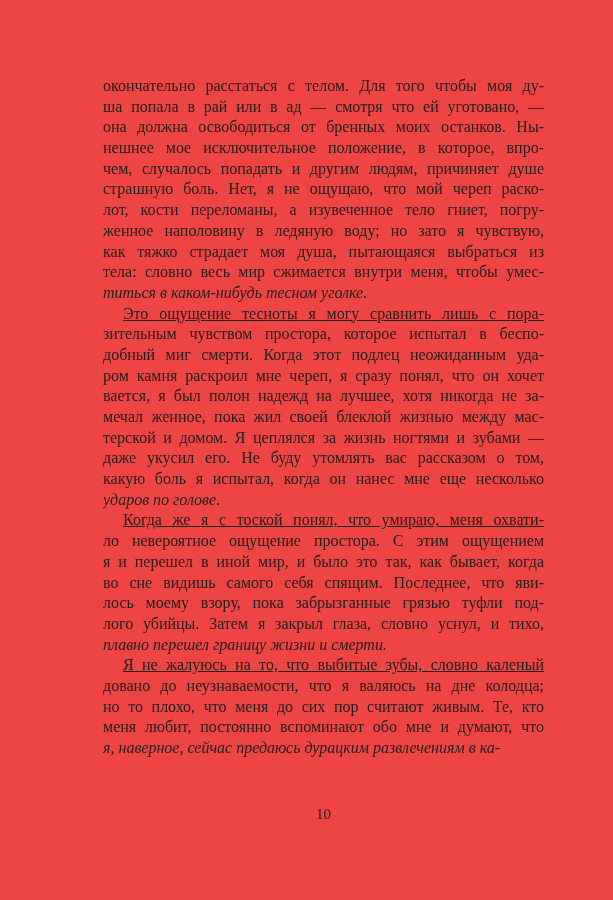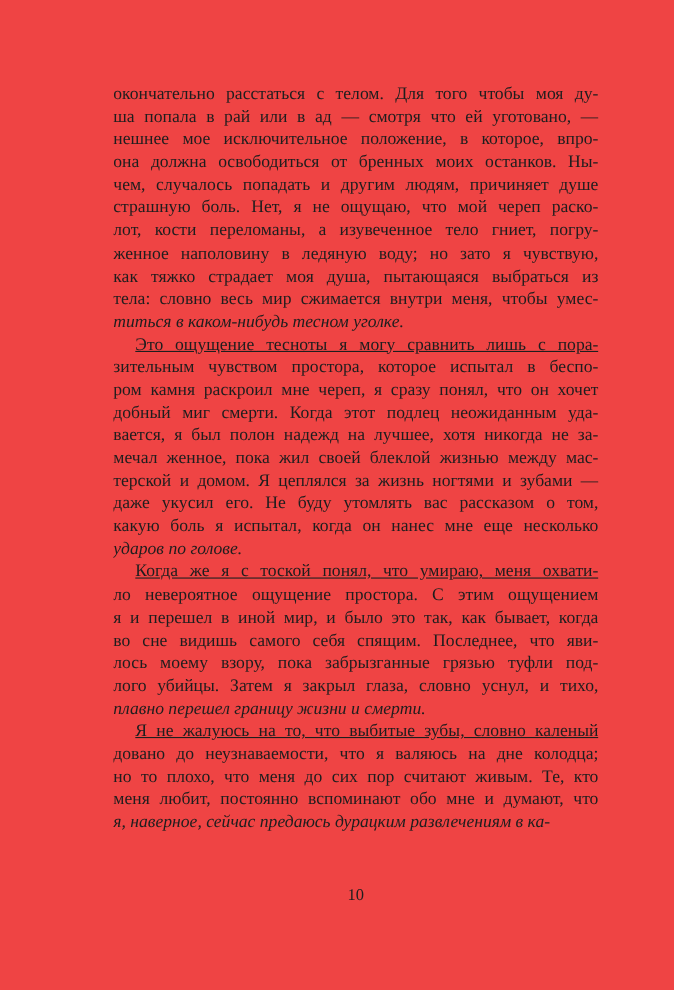--- a/index.html
+++ b/index.html
@@ -47,33 +47,33 @@
     color: #1e1e1e;
   }
 </style>
 </head>
 <body>
 
 <div class="book-page">
   <div class="text-column" style="color: rgb(30, 30, 30);">
       <div class="line just">окончательно расстаться с телом. Для того чтобы моя ду-</div>
       <div class="line just">ша попала в рай или в ад — смотря что ей уготовано, —</div>
+      <div class="line just">она должна освободиться от бренных моих останков. Ны-</div>
       <div class="line just">нешнее мое исключительное положение, в которое, впро-</div>
-      <div class="line just">она должна освободиться от бренных моих останков. Ны-</div>
       <div class="line just">чем, случалось попадать и другим людям, причиняет душе</div>
       <div class="line just">страшную боль. Нет, я не ощущаю, что мой череп раско-</div>
       <div class="line just">лот, кости переломаны, а изувеченное тело гниет, погру-</div>
       <div class="line just">женное наполовину в ледяную воду; но зато я чувствую,</div>
       <div class="line just">как тяжко страдает моя душа, пытающаяся выбраться из</div>
       <div class="line just">тела: словно весь мир сжимается внутри меня, чтобы умес-</div>
       <div class="line last">титься в каком-нибудь тесном уголке.</div>
       <div class="line just ind">Это ощущение тесноты я могу сравнить лишь с пора-</div>
       <div class="line just">зительным чувством простора, которое испытал в беспо-</div>
+      <div class="line just">добный миг смерти. Когда этот подлец неожиданным уда-</div>
       <div class="line just">ром камня раскроил мне череп, я сразу понял, что он хочет</div>
-      <div class="line just">добный миг смерти. Когда этот подлец неожиданным уда-</div>
       <div class="line just">вается, я был полон надежд на лучшее, хотя никогда не за-</div>
       <div class="line just">мечал женное, пока жил своей блеклой жизнью между мас-</div>
       <div class="line just">терской и домом. Я цеплялся за жизнь ногтями и зубами —</div>
       <div class="line just">даже укусил его. Не буду утомлять вас рассказом о том,</div>
       <div class="line just">какую боль я испытал, когда он нанес мне еще несколько</div>
       <div class="line last">ударов по голове.</div>
       <div class="line just ind">Когда же я с тоской понял, что умираю, меня охвати-</div>
       <div class="line just">ло невероятное ощущение простора. С этим ощущением</div>
       <div class="line just">я и перешел в иной мир, и было это так, как бывает, когда</div>
       <div class="line just">во сне видишь самого себя спящим. Последнее, что яви-</div>

